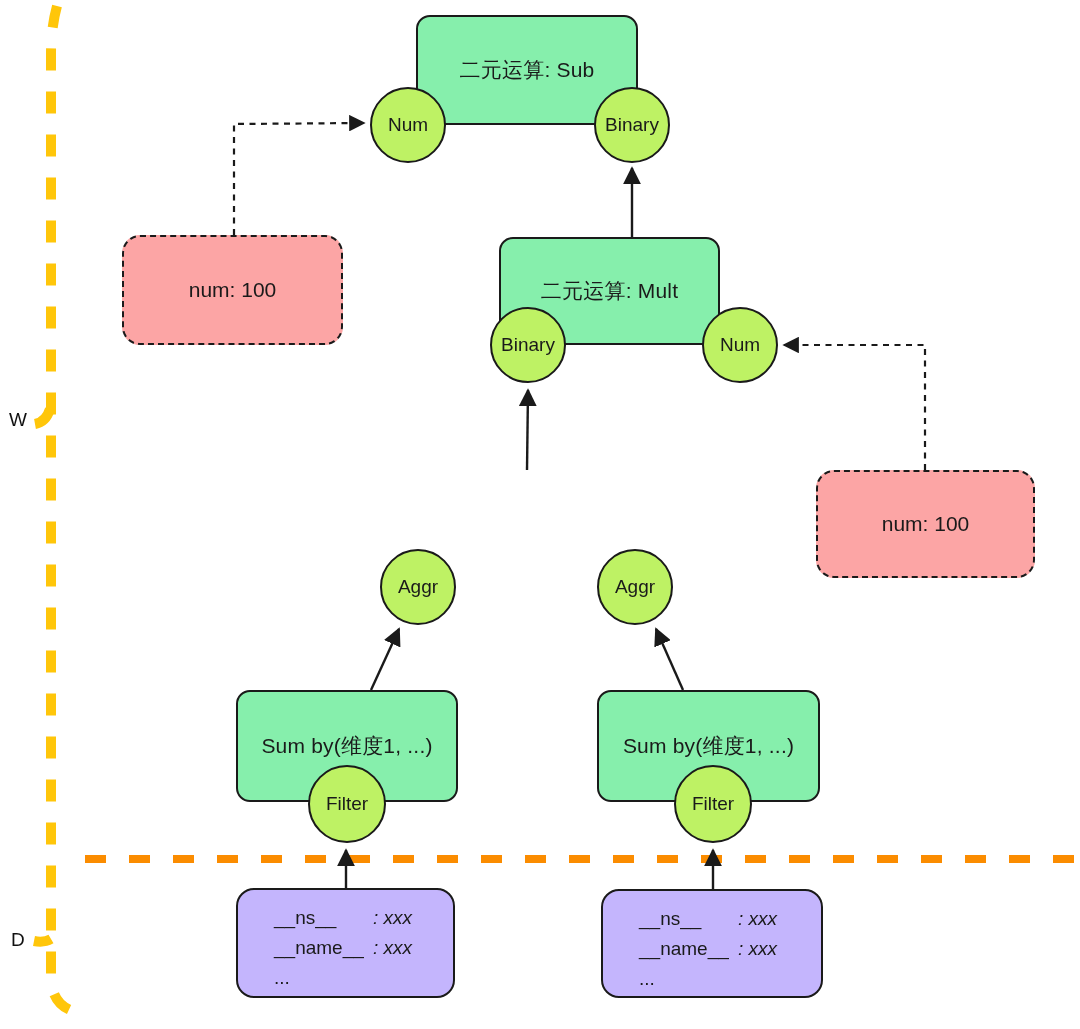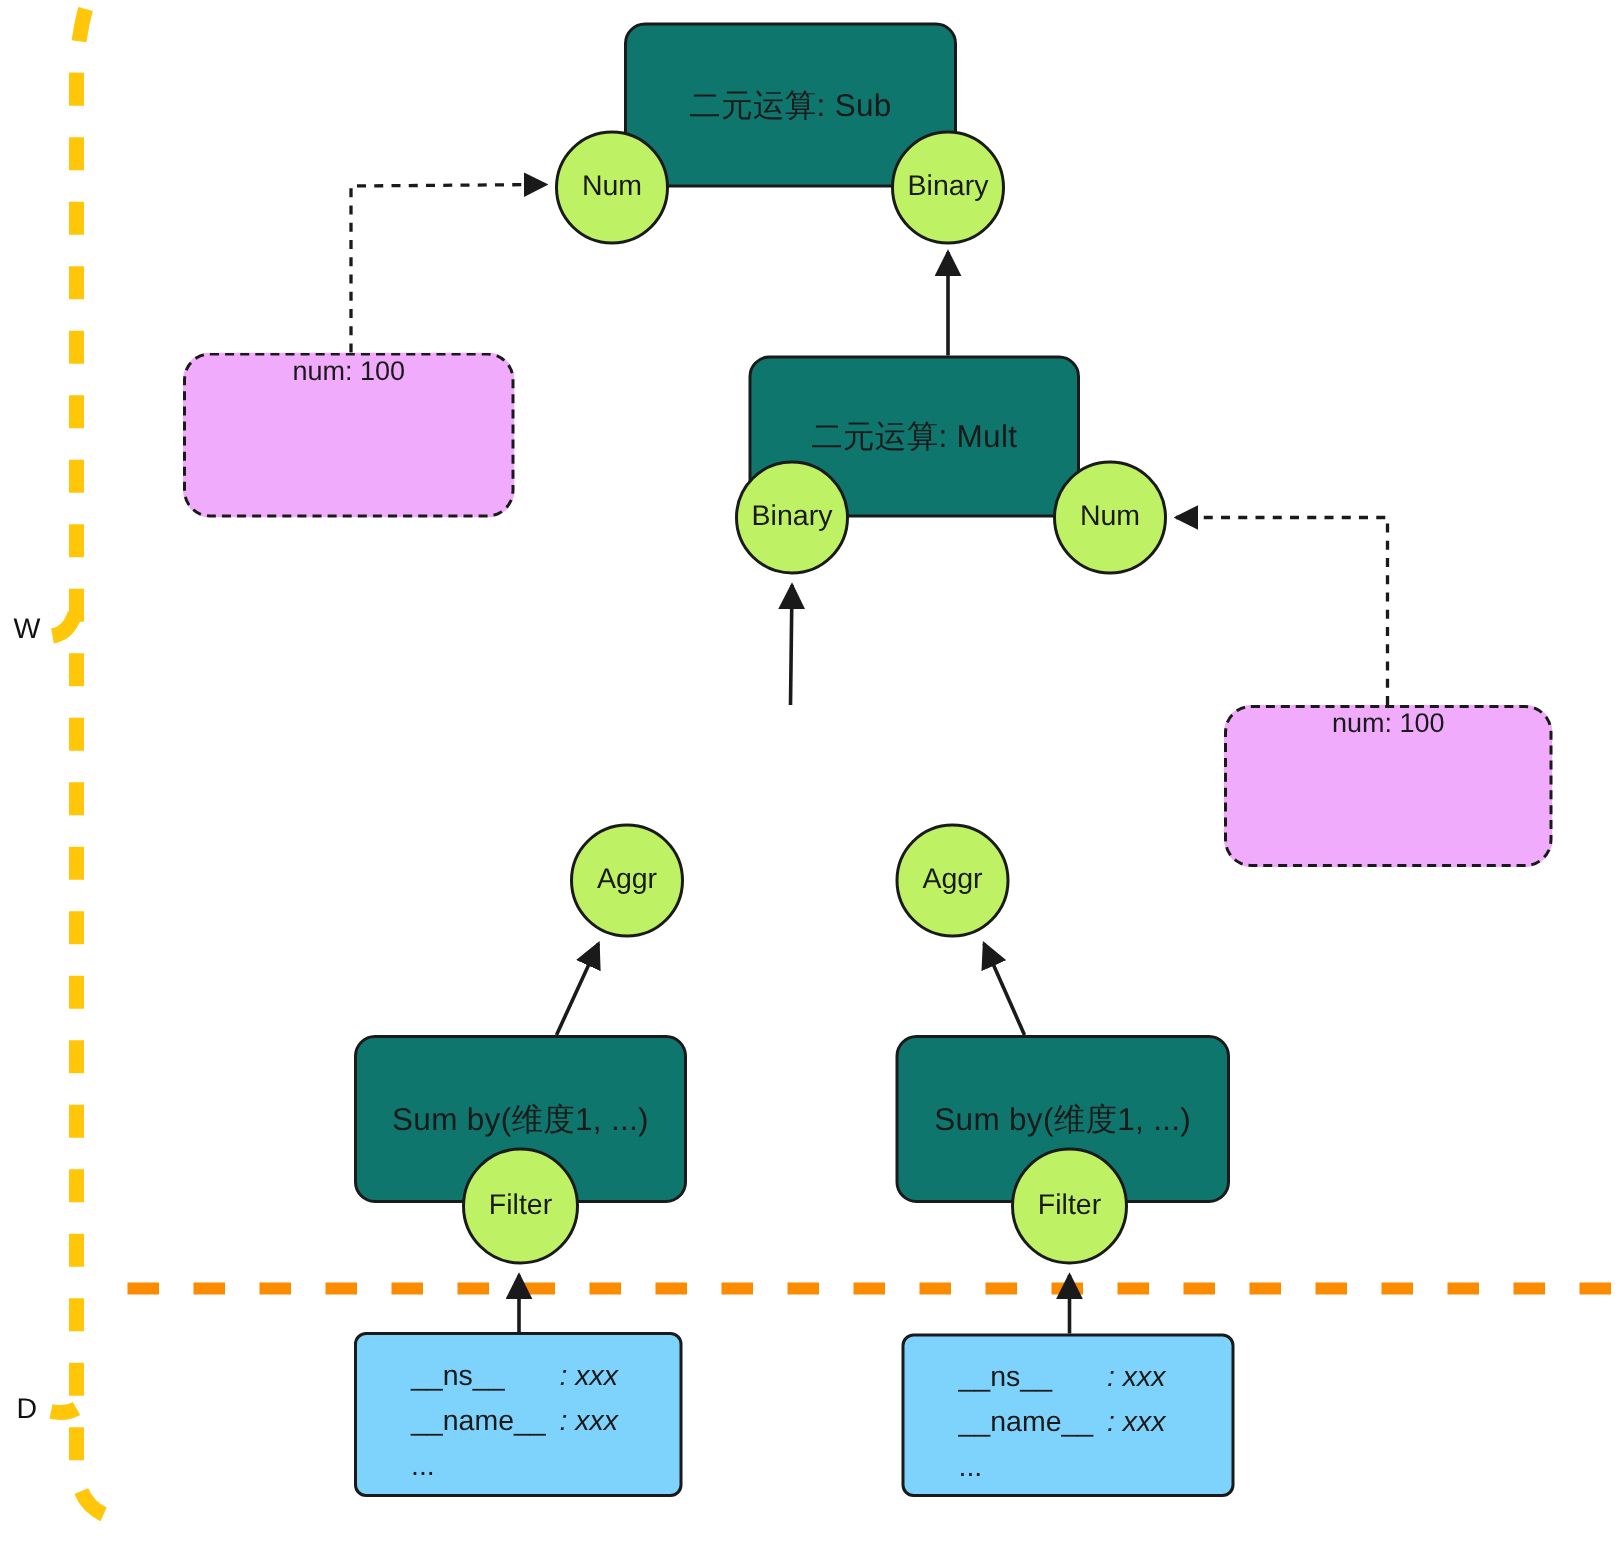--- a/index.html
+++ b/index.html
@@ -5,34 +5,34 @@
   html,body { margin:0; padding:0; background:#ffffff; }
   #canvas {
     position:relative; width:1080px; height:1029px; background:#ffffff;
     font-family:"Liberation Sans", sans-serif; color:#1a1a1a; overflow:hidden;
   }
   #canvas * { box-sizing:border-box; }
 
   svg.layer { position:absolute; left:0; top:0; z-index:1; }
 
   .opbox {
-    position:absolute; z-index:2; background:#0f766e;
+    position:absolute; z-index:2; background:#86efac;
     border:2.5px solid #1a1a1a; border-radius:14px;
     display:flex; align-items:center; justify-content:center;
     font-size:21px; letter-spacing:0.2px;
   }
   .dashbox {
-    position:absolute; z-index:2; background:#f0abfc;
+    position:absolute; z-index:2; background:#fca5a5;
     border:2.5px dashed #1a1a1a; border-radius:18px;
-    display:flex; align-items:flex-start; justify-content:center;
-    font-size:18px;
+    display:flex; align-items:center; justify-content:center;
+    font-size:21px;
   }
   .databox {
-    position:absolute; z-index:2; background:#7dd3fc;
-    border:2.5px solid #1a1a1a; border-radius:8px;
+    position:absolute; z-index:2; background:#c4b5fd;
+    border:2.5px solid #1a1a1a; border-radius:18px;
     font-size:19px; padding:13px 10px 0 36px; line-height:30px;
   }
   .data-row { display:flex; }
   .data-key { width:99px; white-space:pre; }
   .data-val { white-space:pre;font-style:italic; }
 
   .circle {
     position:absolute; z-index:3; width:76px; height:76px;
     background:#bef264; border:2.5px solid #1a1a1a; border-radius:50%;
     display:flex; align-items:center; justify-content:center; font-size:19px;

